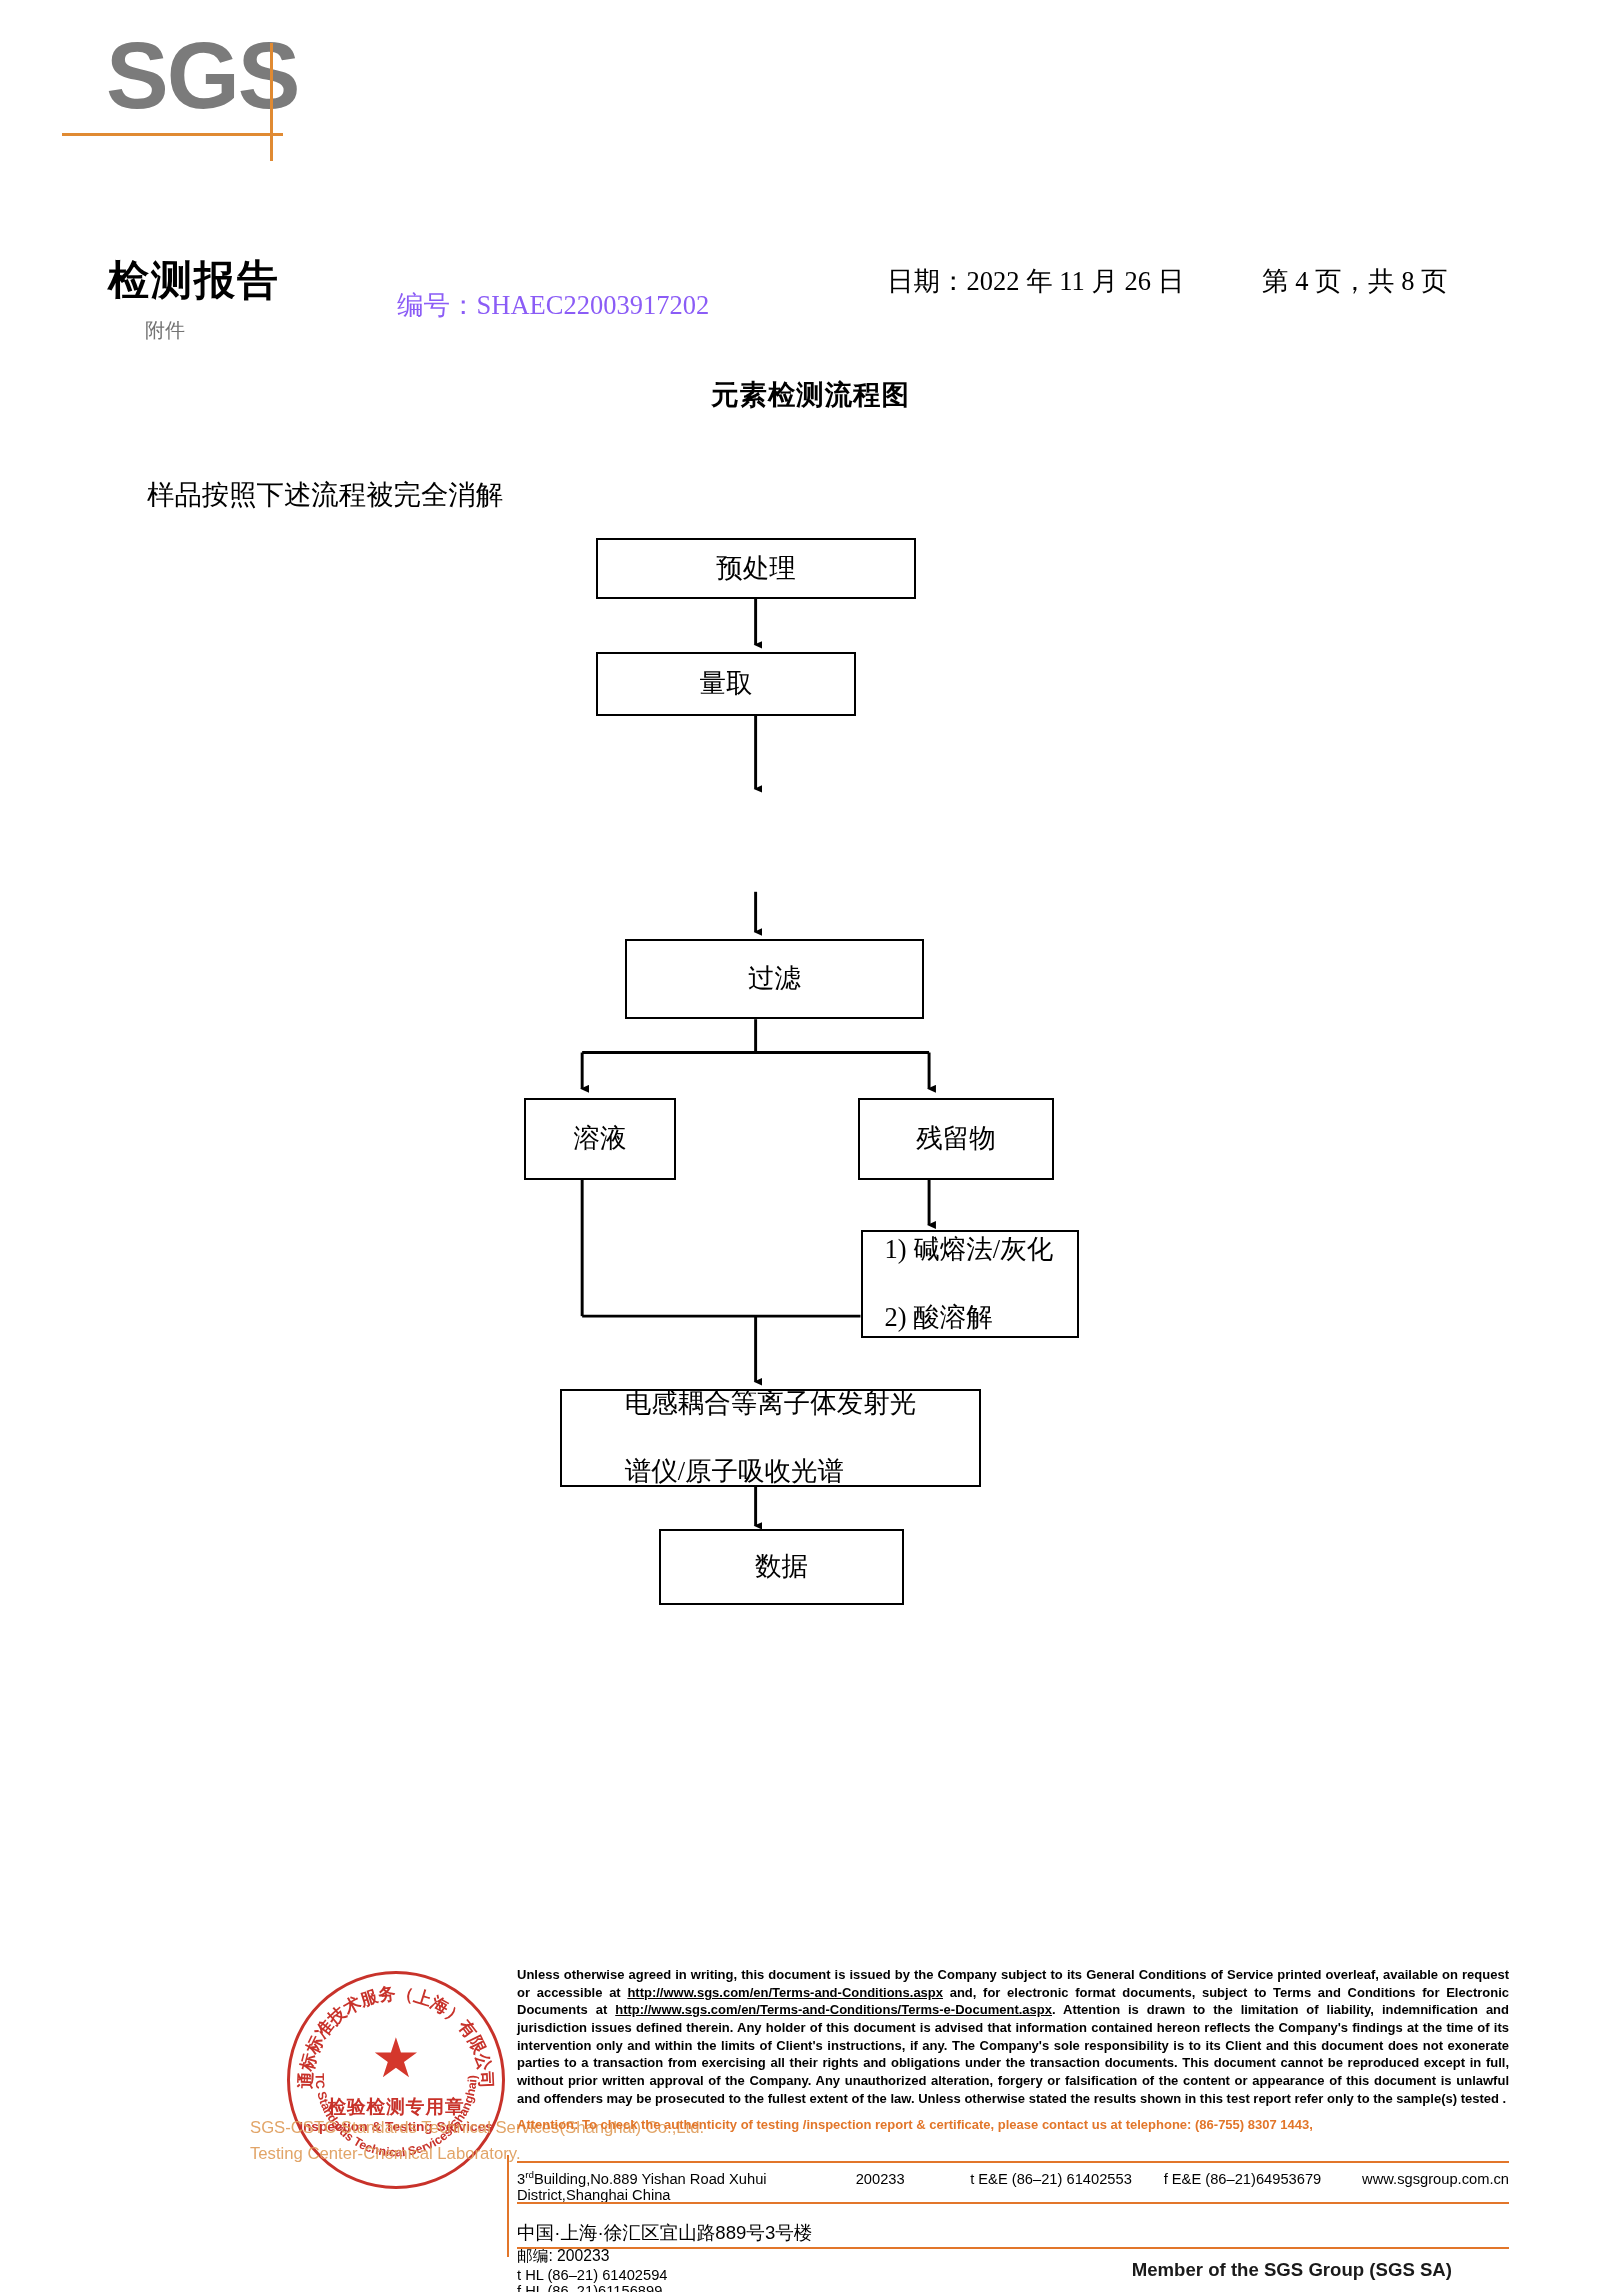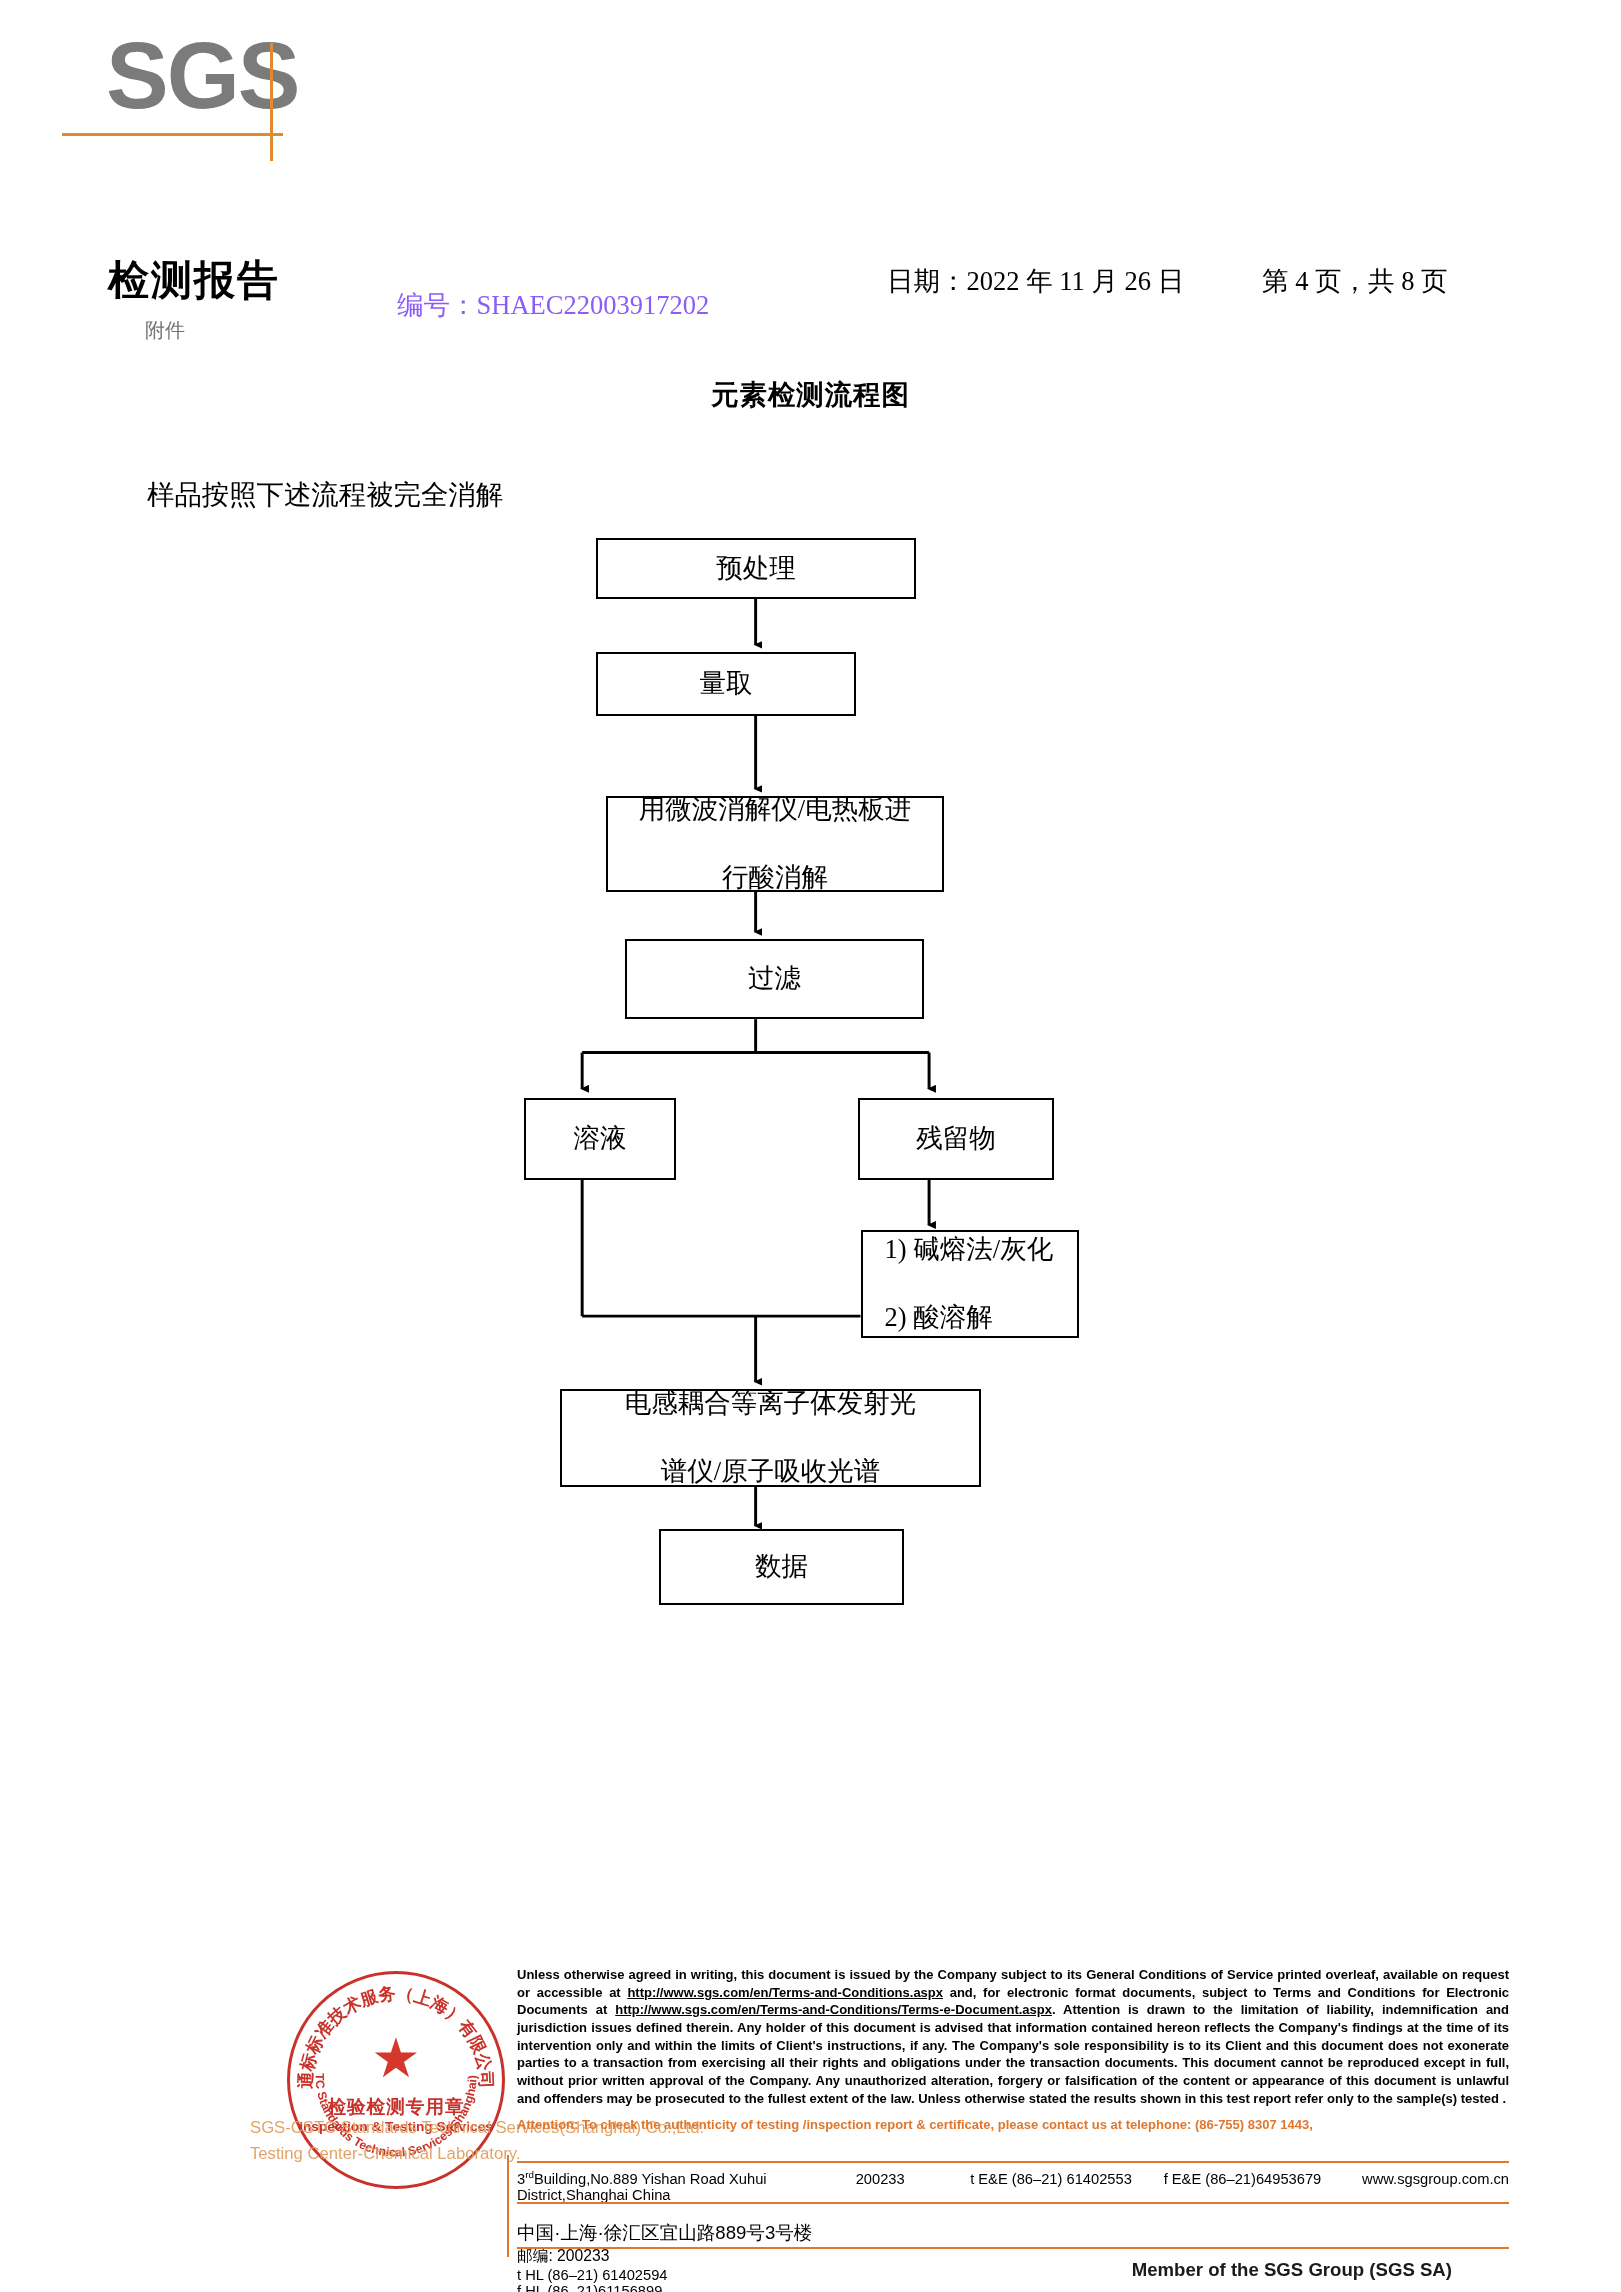--- a/index.html
+++ b/index.html
@@ -34,21 +34,21 @@
     font-size:27.4px;font-weight:bold;letter-spacing:1px;color:#000;
   }
   .intro{
     position:absolute;left:147px;top:477px;font-size:27.4px;color:#000;
   }
 
   
   .chart{position:absolute;left:0;top:0;width:1621px;height:1666px;}
   .node{
     position:absolute;border:2px solid #000;background:#fff;box-sizing:border-box;
-    display:flex;align-items:center;justify-content:center;text-align:center;
+    display:flex;align-items:center;justify-content:center;
     font-size:26.5px;line-height:1.28;color:#000;
   }
   .node.left-align{justify-content:flex-start;text-align:left;padding-left:21.6px;}
   .node span{display:block;}
   svg.connectors{position:absolute;left:0;top:0;width:1621px;height:1666px;}
 
   
   .stamp{
     position:absolute;left:287px;top:1971px;width:212px;height:212px;
     border:3.9px solid #c8322a;border-radius:50%;
@@ -167,26 +167,20 @@
     </svg>
 
     <div class="node" style="left:596px;top:538px;width:320px;height:61px;">
       <span>预处理</span>
     </div>
 
     <div class="node" style="left:596px;top:652px;width:260px;height:64px;">
       <span>量取</span>
     </div>
 
-    <div class="node" style="left:606px;top:796px;width:338px;height:96px;">
-      <span>
-        <span>用微波消解仪/电热板进</span><br>
-        <span>行酸消解</span>
-      </span>
-    </div>
 
     <div class="node" style="left:625px;top:939px;width:299px;height:80px;">
       <span>过滤</span>
     </div>
 
     <div class="node" style="left:524px;top:1098px;width:152px;height:82px;">
       <span>溶液</span>
     </div>
 
     <div class="node" style="left:858px;top:1098px;width:196px;height:82px;">

